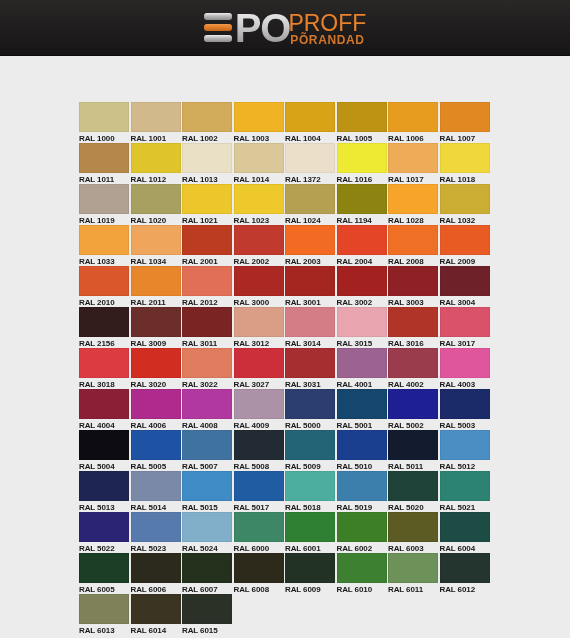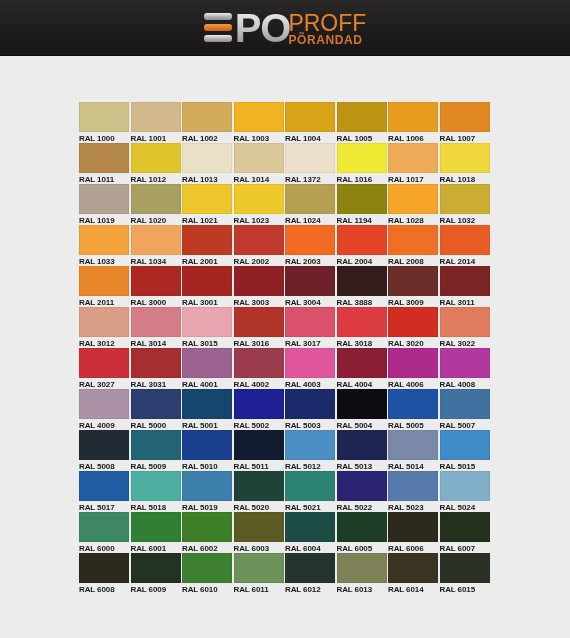--- a/index.html
+++ b/index.html
@@ -130,21 +130,21 @@
     font-weight: bold;
     letter-spacing: -0.1px;
     color: #181818;
     white-space: nowrap;
     text-align: left;
   }
 </style>
 </head>
 <body style="background: rgb(236, 236, 236);">
 
-<div id="site-header" style="background-color: rgb(34, 31, 31);">
+<div id="site-header" style="background-color: rgb(34, 31, 31); text-align: center;">
   <div class="logo">
     <div class="logo-bars">
       <span class="bar-top"></span>
       <span class="bar-mid"></span>
       <span class="bar-bottom"></span>
     </div>
     <div class="logo-po">PO</div>
     <div class="logo-right">
       <div class="logo-proff">PROFF</div>
       <div class="logo-sub">PÕRANDAD</div>
@@ -273,45 +273,57 @@
       <div class="swatch-cell">
         <span class="swatch-chip" style="background: rgb(228, 69, 39);"></span>
         <span class="swatch-label">RAL 2004</span>
       </div>
       <div class="swatch-cell">
         <span class="swatch-chip" style="background: rgb(239, 111, 37);"></span>
         <span class="swatch-label">RAL 2008</span>
       </div>
       <div class="swatch-cell">
         <span class="swatch-chip" style="background: rgb(232, 92, 35);"></span>
-        <span class="swatch-label">RAL 2014</span>
+        <span class="swatch-label">RAL 2009</span>
+      </div>
+      <div class="swatch-cell">
+        <span class="swatch-chip" style="background: rgb(217, 87, 42);"></span>
+        <span class="swatch-label">RAL 2010</span>
       </div>
       <div class="swatch-cell">
         <span class="swatch-chip" style="background: rgb(232, 134, 43);"></span>
         <span class="swatch-label">RAL 2011</span>
       </div>
       <div class="swatch-cell">
+        <span class="swatch-chip" style="background: rgb(224, 111, 85);"></span>
+        <span class="swatch-label">RAL 2012</span>
+      </div>
+      <div class="swatch-cell">
         <span class="swatch-chip" style="background: rgb(171, 40, 35);"></span>
         <span class="swatch-label">RAL 3000</span>
       </div>
       <div class="swatch-cell">
         <span class="swatch-chip" style="background: rgb(165, 38, 33);"></span>
         <span class="swatch-label">RAL 3001</span>
       </div>
       <div class="swatch-cell">
+        <span class="swatch-chip" style="background: rgb(163, 34, 32);"></span>
+        <span class="swatch-label">RAL 3002</span>
+      </div>
+      <div class="swatch-cell">
         <span class="swatch-chip" style="background: rgb(143, 33, 38);"></span>
         <span class="swatch-label">RAL 3003</span>
       </div>
       <div class="swatch-cell">
         <span class="swatch-chip" style="background: rgb(110, 33, 40);"></span>
         <span class="swatch-label">RAL 3004</span>
       </div>
       <div class="swatch-cell">
         <span class="swatch-chip" style="background: rgb(51, 28, 28);"></span>
-        <span class="swatch-label">RAL 3888</span>
+        <span class="swatch-label">RAL 2156</span>
       </div>
       <div class="swatch-cell">
         <span class="swatch-chip" style="background: rgb(107, 46, 42);"></span>
         <span class="swatch-label">RAL 3009</span>
       </div>
       <div class="swatch-cell">
         <span class="swatch-chip" style="background: rgb(122, 36, 36);"></span>
         <span class="swatch-label">RAL 3011</span>
       </div>
       <div class="swatch-cell">

